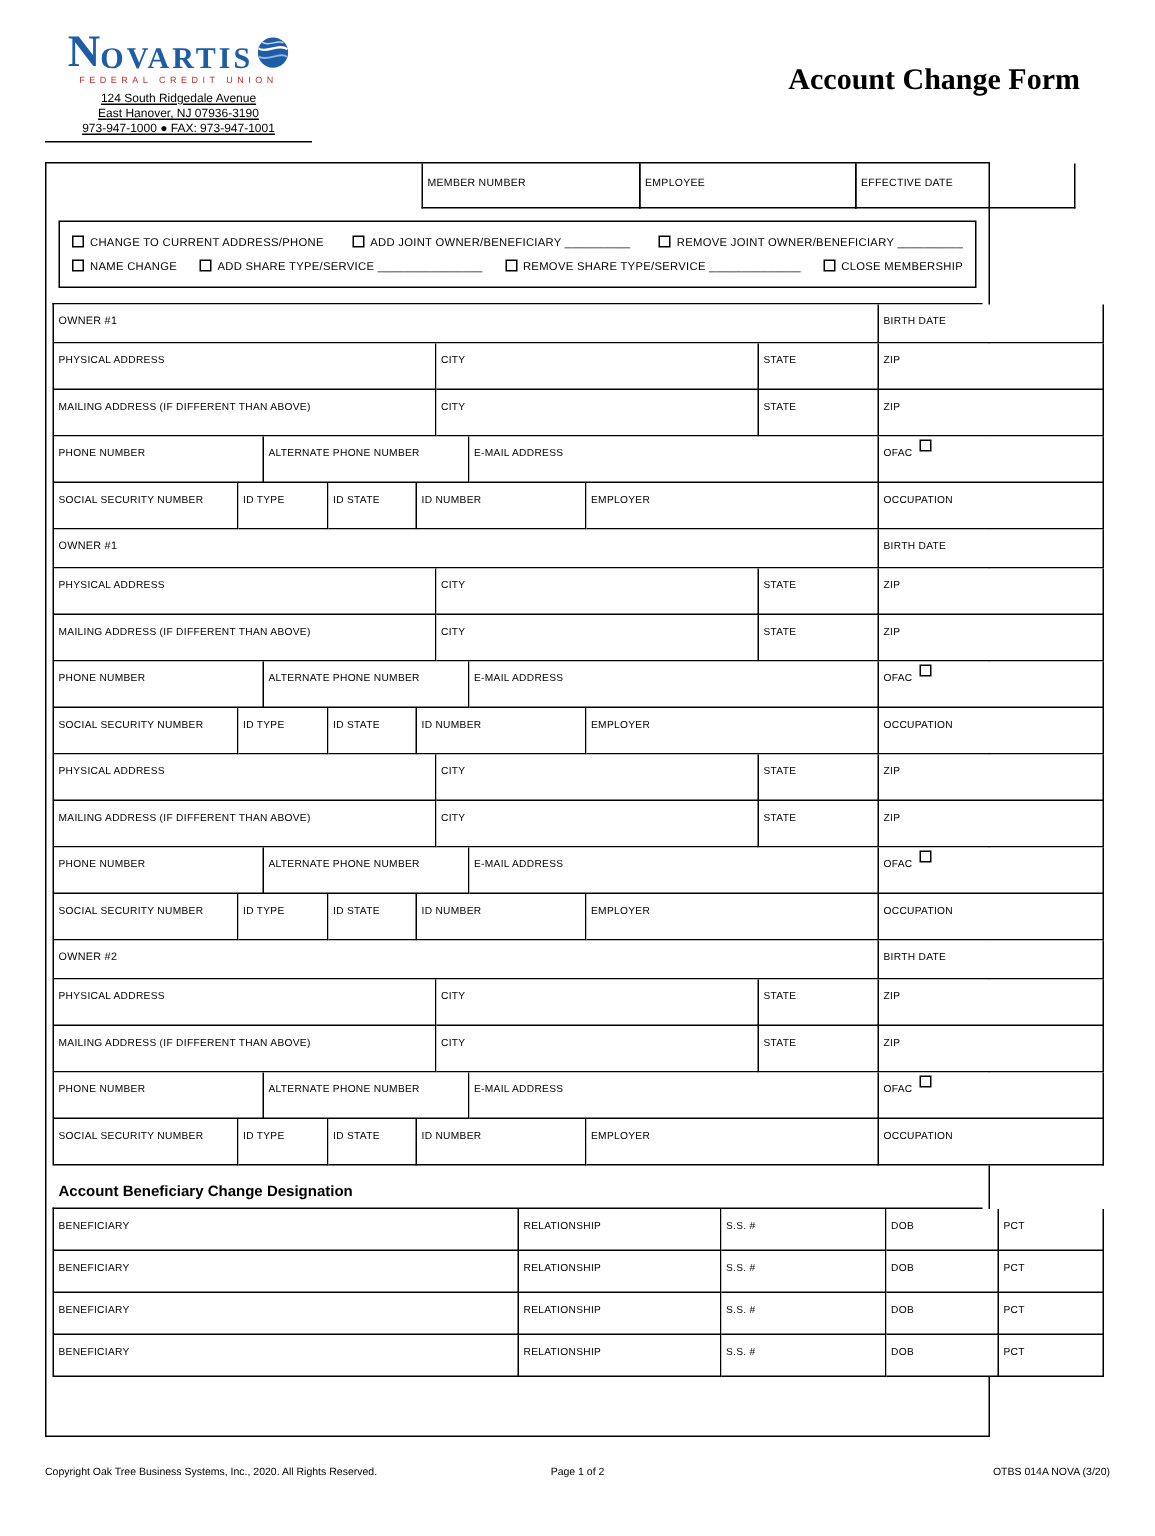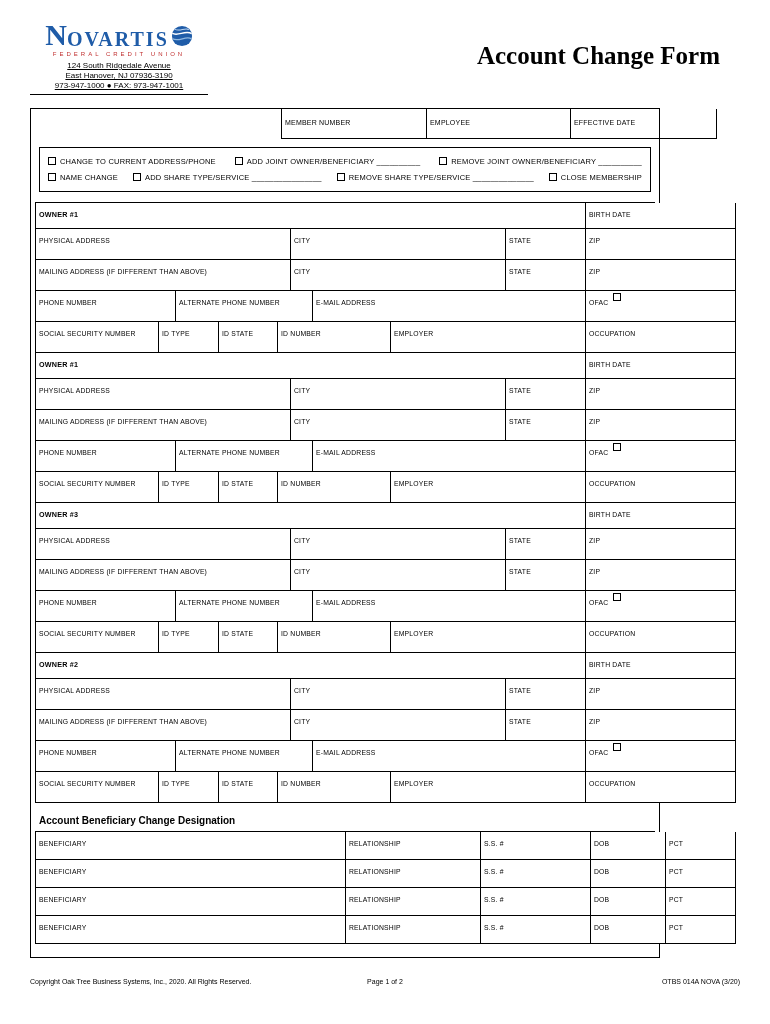--- a/index.html
+++ b/index.html
@@ -9,21 +9,21 @@
 
   
   .header { position:absolute; top:20px; left:30px; right:30px; height:82px; }
   .brand { width:178px; text-align:center; border-bottom:1px solid #000; padding-bottom:3px; }
   .logo-row { display:flex; align-items:flex-end; justify-content:center; color:#1f5ca8; font-family:"Liberation Serif", serif; line-height:1; }
   .logo-n { font-size:30px; font-weight:bold; }
   .logo-rest { font-size:20px; letter-spacing:2px; font-weight:bold; padding-bottom:1px; }
   .globe { margin-left:2px; margin-bottom:0; }
   .logo-subtitle { color:#c03030; font-size:6px; letter-spacing:3px; margin-top:1px; margin-bottom:4px; }
   .addr { font-size:8px; line-height:1.25;text-decoration:underline; }
-  .form-title { position:absolute; top:22px; right:20px; font-family:"Liberation Serif", serif; font-size:25px; font-weight:bold; }
+  .form-title { position:absolute; top:22px; right:20px; font-family:"Liberation Serif", serif; font-size:20px; font-weight:bold; }
 
   
   .form-box { position:absolute; top:108px; left:30px; width:630px; height:850px; border:1.5px solid #000; background:#fff; }
 
   
   .top-fields { display:flex; margin-left:250px; height:30px; }
   .field-box { flex:0 0 auto; border:1px solid #000; border-top:none; margin-left:-1px; height:30px; padding:2px 3px; }
   .field-box:first-child { margin-left:0; }
   .fw1 { width:146px; } .fw2 { width:145px; } .fw3 { width:147px; }
   .field-label { font-size:7px; letter-spacing:0.2px; }
@@ -35,21 +35,21 @@
   .cb { display:inline-block; width:8px; height:8px; border:1px solid #000; background:#fff; margin-right:4px; flex:0 0 auto; }
   .cb-label { font-size:7.5px; letter-spacing:0.2px; white-space:nowrap; }
 
   
   .otable, .ben-table { border-top:1px solid #000; border-left:1px solid #000; margin:0 4px; }
   .trow { display:flex; height:31px; }
   .trow.h26 { height:26px; }
   .trow.h28 { height:28px; }
   .cell { flex:0 0 auto; border-right:1px solid #000; border-bottom:1px solid #000; overflow:hidden; background:#fff; }
   .lbl { display:inline-block; font-size:6.8px; letter-spacing:0.2px; padding:2px 0 0 3px; white-space:nowrap; }
-  .lbl.bold { font-weight:bold; font-size:7.2px; }
+  .lbl.bold { font-weight:normal; font-size:7.2px; }
   .cb.ofac { margin-left:5px; margin-top:2px; vertical-align:top; }
 
   
   .wA { width:550px; } .wB { width:150px; }
   .w255 { width:255px; } .w215 { width:215px; } .w80 { width:80px; }
   .w140 { width:140px; } .w137 { width:137px; } .w273 { width:273px; }
   .w123 { width:123px; } .w60 { width:60px; } .w59 { width:59px; } .w113 { width:113px; } .w195 { width:195px; }
 
   
   .ben-heading { font-size:10px; font-weight:bold; margin:12px 0 5px 8px; }
@@ -199,24 +199,20 @@
           <div class="cell w123"><span class="lbl">SOCIAL SECURITY NUMBER</span></div>
           <div class="cell w60"><span class="lbl">ID TYPE</span></div>
           <div class="cell w59"><span class="lbl">ID STATE</span></div>
           <div class="cell w113"><span class="lbl">ID NUMBER</span></div>
           <div class="cell w195"><span class="lbl">EMPLOYER</span></div>
           <div class="cell wB"><span class="lbl">OCCUPATION</span></div>
         </div>
       </section>
 
       <section>
-        <div class="trow h26">
-          <div class="cell wA"><span class="lbl bold">OWNER #3</span></div>
-          <div class="cell wB"><span class="lbl">BIRTH DATE</span></div>
-        </div>
         <div class="trow">
           <div class="cell w255"><span class="lbl">PHYSICAL ADDRESS</span></div>
           <div class="cell w215"><span class="lbl">CITY</span></div>
           <div class="cell w80"><span class="lbl">STATE</span></div>
           <div class="cell wB"><span class="lbl">ZIP</span></div>
         </div>
         <div class="trow">
           <div class="cell w255"><span class="lbl">MAILING ADDRESS (IF DIFFERENT THAN ABOVE)</span></div>
           <div class="cell w215"><span class="lbl">CITY</span></div>
           <div class="cell w80"><span class="lbl">STATE</span></div>

